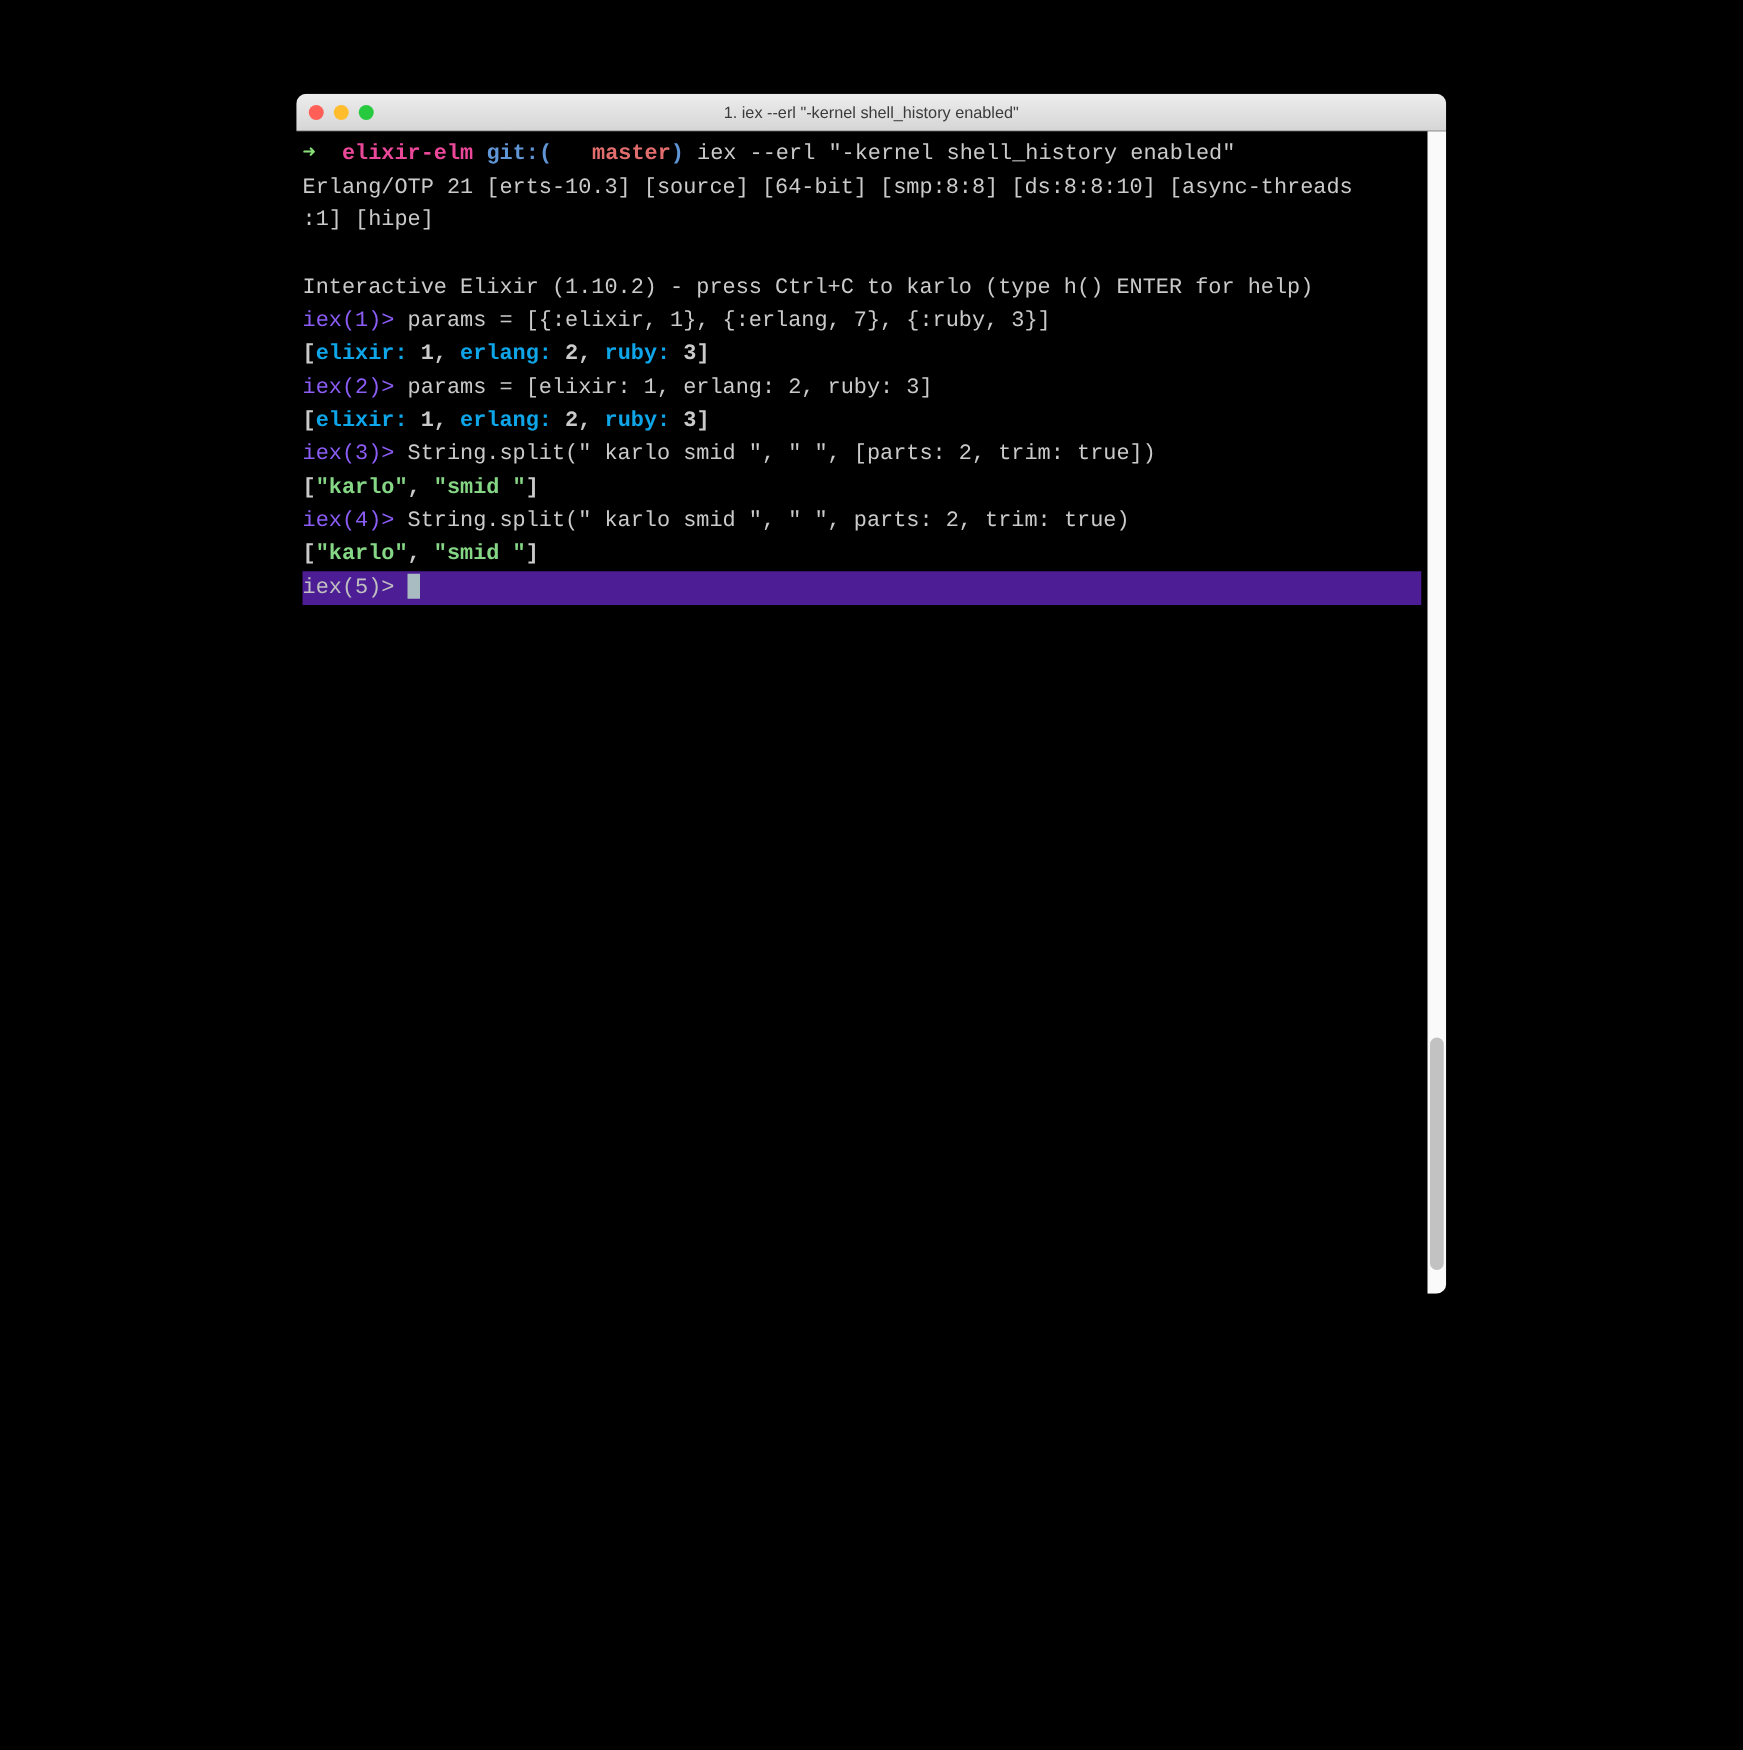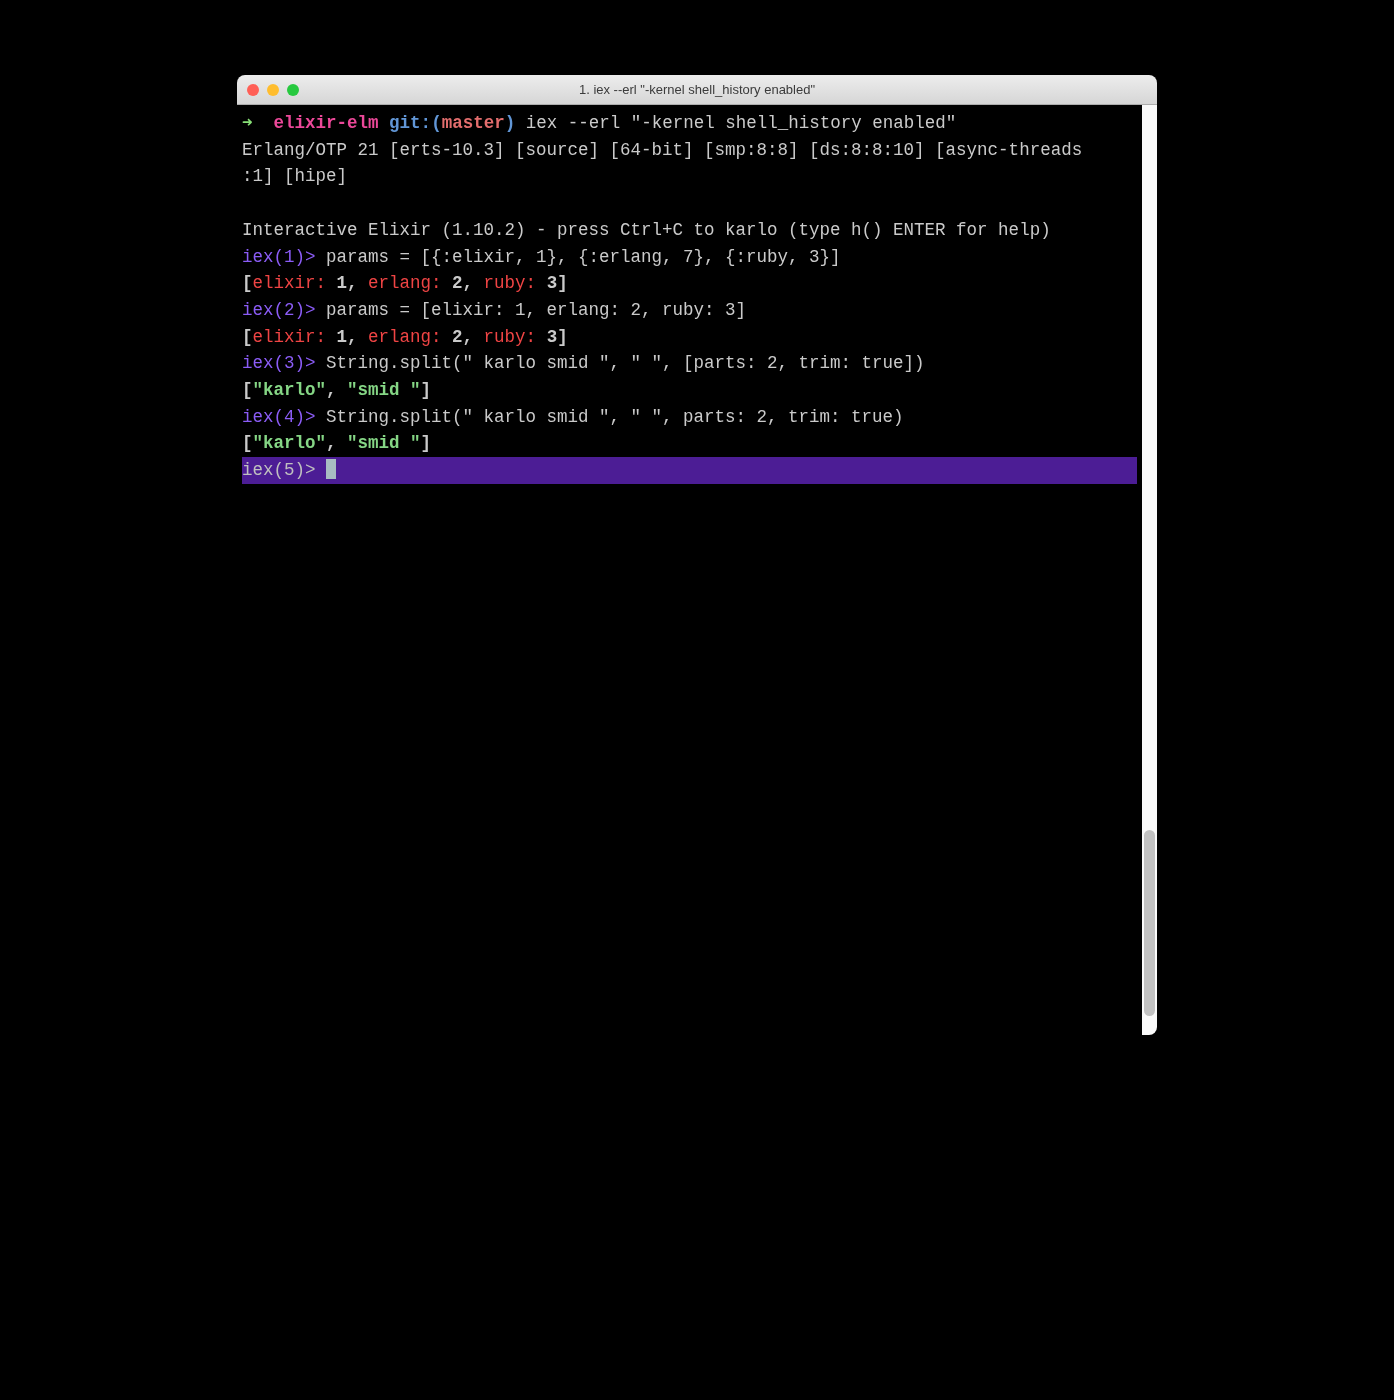--- a/index.html
+++ b/index.html
@@ -82,23 +82,23 @@
       left: 2px;
       top: 78%;
       height: 20%;
       background: #c2c2c2;
       border-radius: 6px;
     }
     .arrow { color: #88e077; font-weight: bold; }
     .cwd   { color: #ec4899; font-weight: bold; }
     .git   { color: #6196d6; font-weight: bold; text-align: right;}
     .paren { color: #6196d6; font-weight:bold;}
-    .branch{ color: #e26d6d; font-weight:bold;}
+    .branch{ color: #e26d6d; font-weight:bold;margin-left:32px;}
     .cmd   { color: #cacaca; }
-    .key   { color: #ef4444; font-weight: normal; }
+    .key   { color: #0ea5e9; font-weight: bold; }
     .num   { color: #cacaca; }
     .punct { color: #cacaca; font-weight: bold;}
     .str   { color: #85d685; font-weight:bold;}
     .white { color: #cacaca; }
     .prompt{ color: #8b5cf6; }
     .bold  { font-weight: bold; }
     .cursor-line{
       display: inline-block;
       background: #4c1d95;
       width: 100%;

